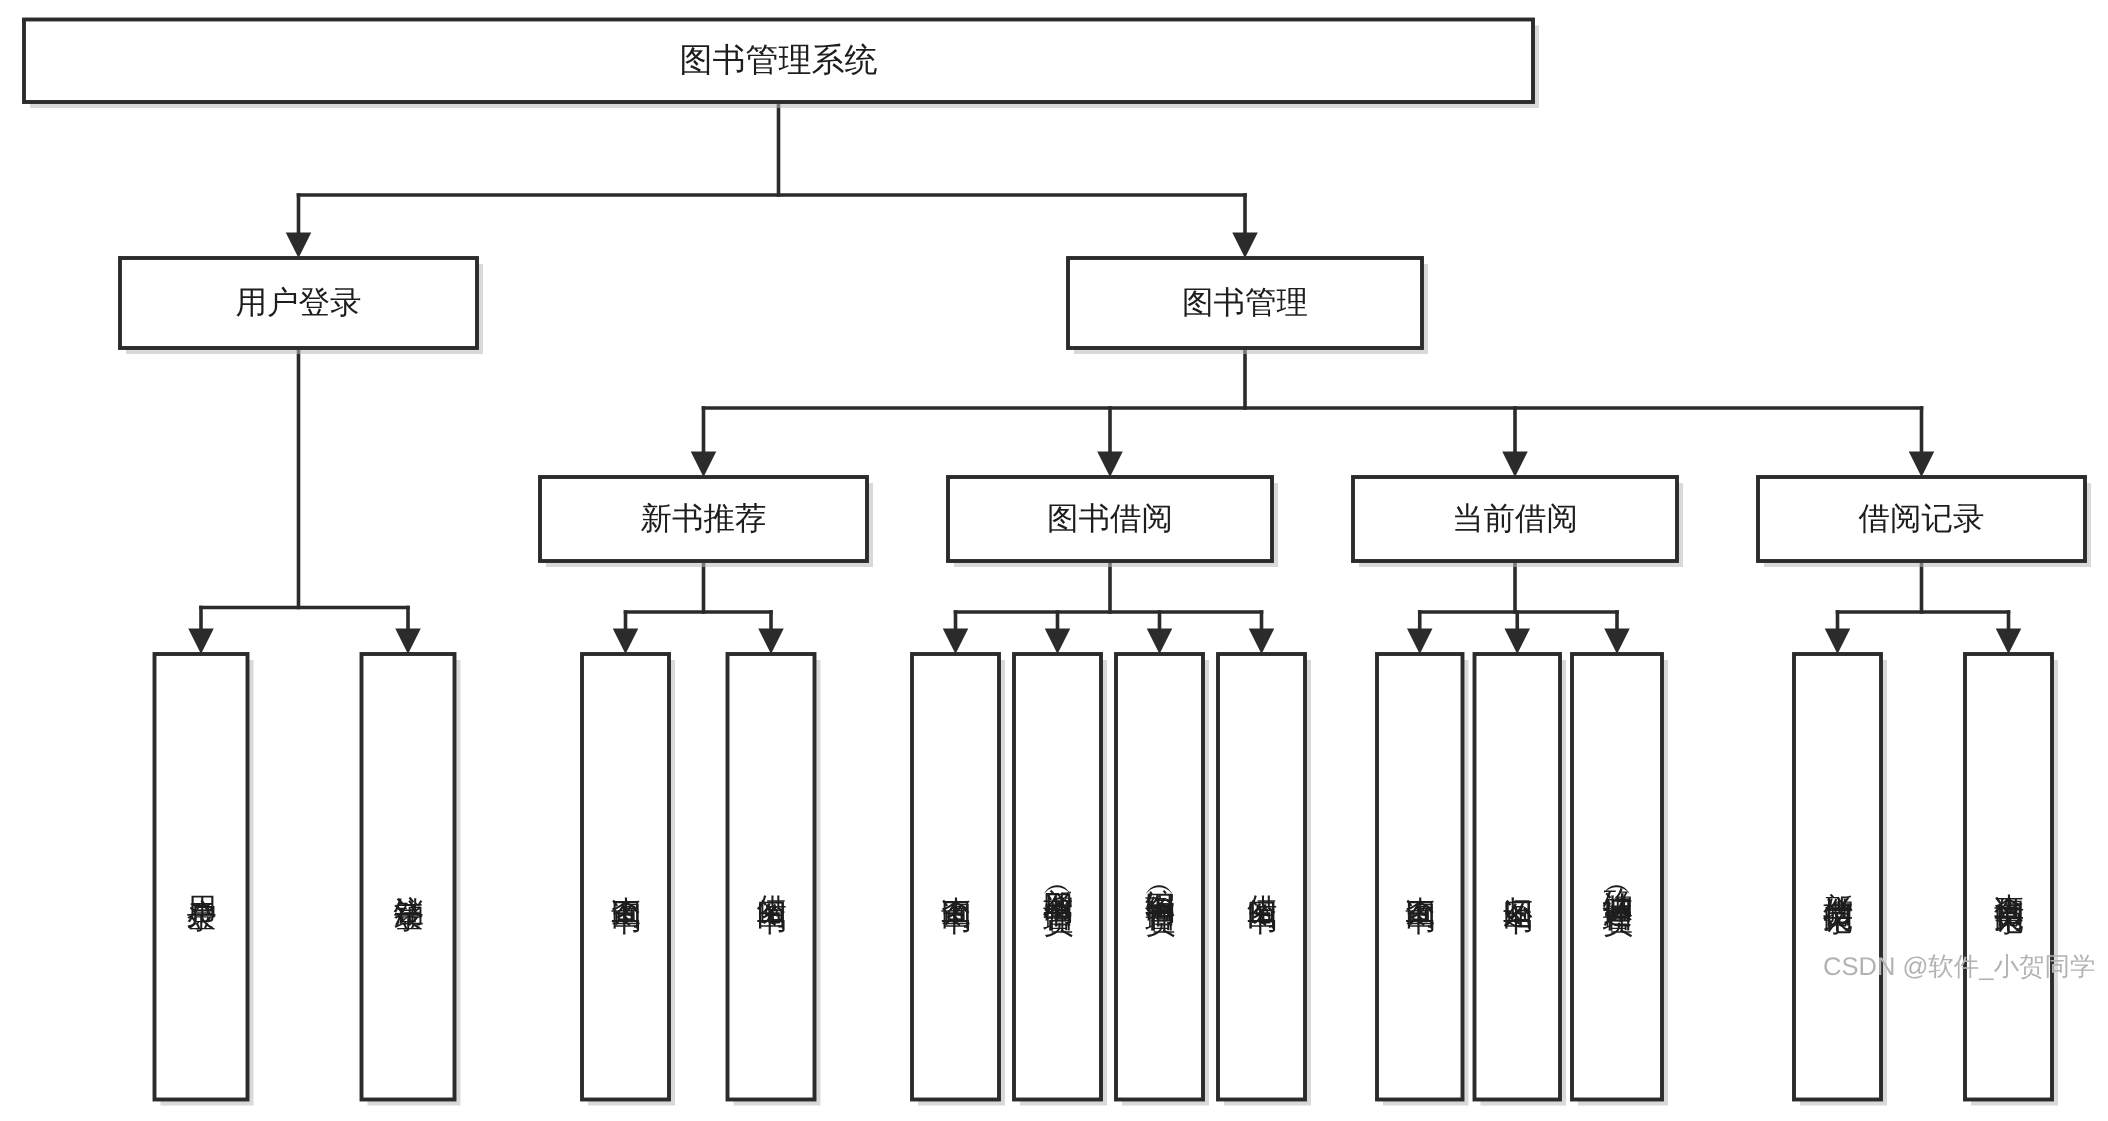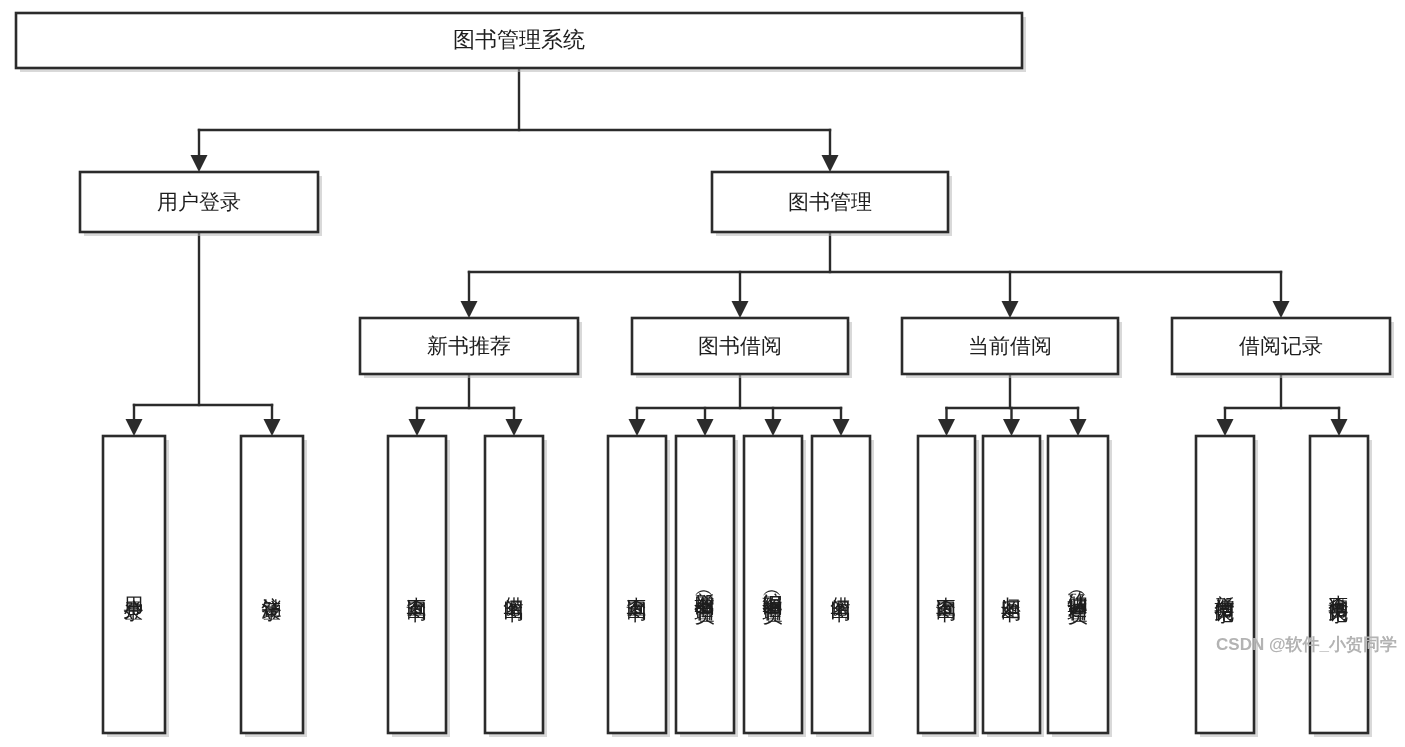--- a/index.html
+++ b/index.html
@@ -72,21 +72,20 @@
     pointer-events: none;
   }
   .watermark {
     position: absolute;
     right: 8px;
     bottom: 4px;
     font-family: "Liberation Sans", "DejaVu Sans", sans-serif;
     font-size: 17px;
     color: #b3b3b3;
     white-space: nowrap;
-    font-weight: bold;
   }
 </style>
 </head>
 <body>
 
 <div id="diagram-root">
   <svg id="flow" viewBox="0 0 1405 747">
     <g id="edges-layer">
         <g>
           <line x1="519" y1="68" x2="519" y2="130" class="link-line"></line>

